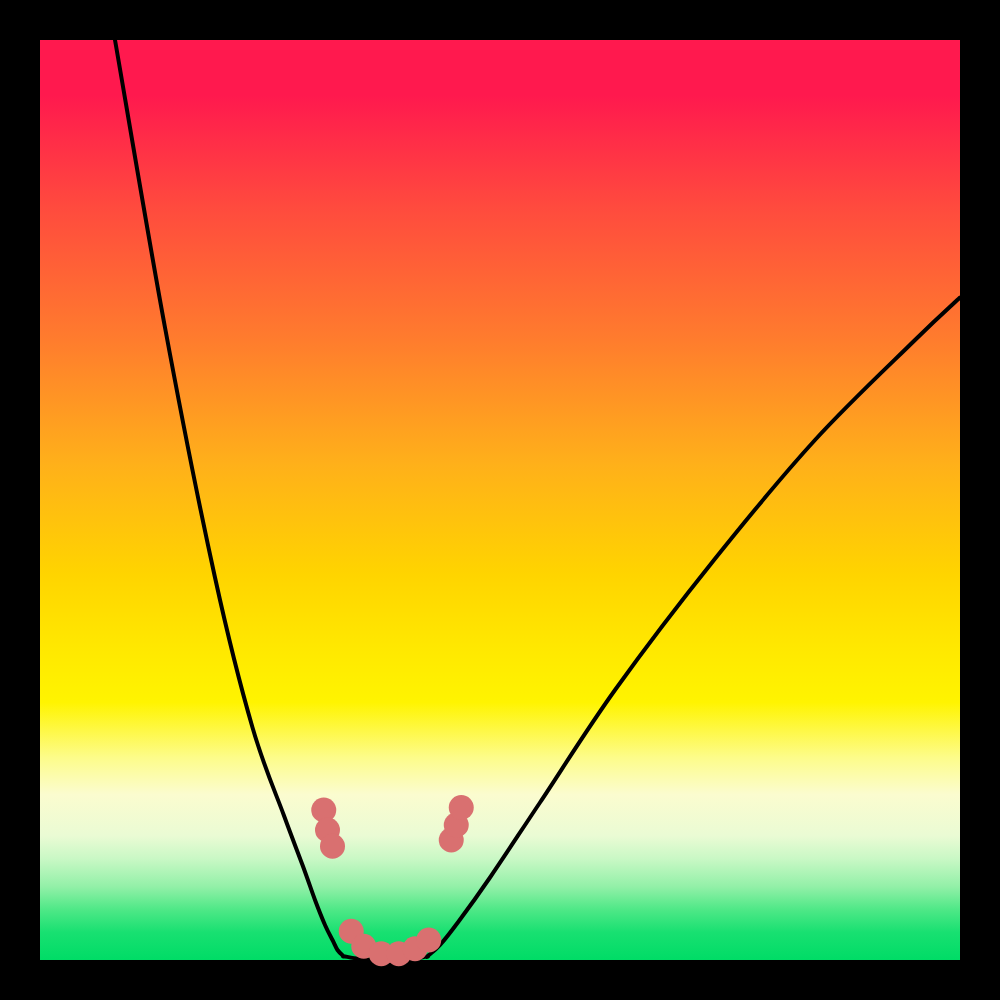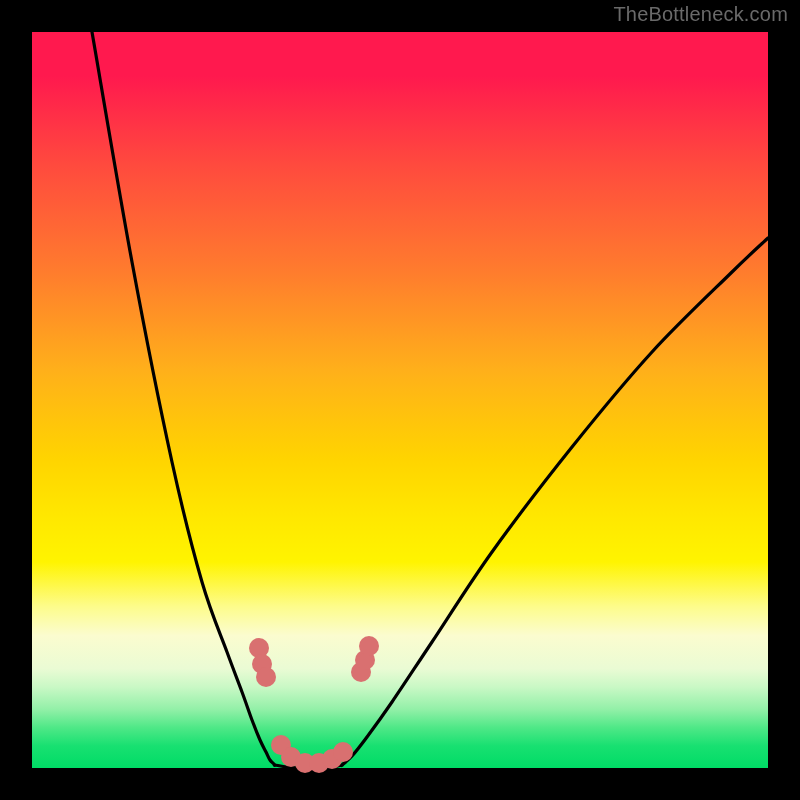--- a/index.html
+++ b/index.html
@@ -60,21 +60,20 @@
     top: 0;
     width: 736px;
     height: 736px;
     overflow: visible;
   }
 </style>
 </head>
 <body>
 
 <div class="frame">
-  <div class="watermark">TheBottleneck.com</div>
   <div class="plot">
     <svg class="curve" viewBox="0 0 736 736">
       <g>
         <path fill="none" stroke="#000" stroke-width="3.2" stroke-linecap="round" d="M 60 0 C 66.7 38.3 86.7 158.3 100 230 C 113.3 301.7 128.3 376.7 140 430 C 151.7 483.3 160.8 518.3 170 550 C 179.2 581.7 188.3 601.7 195 620 C 201.7 638.3 205.8 648.7 210 660 C 214.2 671.3 217.0 680.0 220 688 C 223.0 696.0 225.7 702.7 228 708 C 230.3 713.3 232.3 716.7 234 720 C 235.7 723.3 236.5 725.8 238 728 C 239.5 730.2 242.2 732.2 243 733 C 243.8 733.8 241.0 732.7 243 733 C 245.0 733.3 250.5 734.5 255 735 C 259.5 735.5 265.0 735.8 270 736 C 275.0 736.2 280.0 736.2 285 736 C 290.0 735.8 295.8 735.5 300 735 C 304.2 734.5 308.3 733.3 310 733 C 311.7 732.7 308.3 734.5 310 733 C 311.7 731.5 315.8 728.7 320 724 C 324.2 719.3 328.3 714.0 335 705 C 341.7 696.0 349.2 685.8 360 670 C 370.8 654.2 383.3 635.0 400 610 C 416.7 585.0 436.7 552.5 460 520 C 483.3 487.5 513.3 448.3 540 415 C 566.7 381.7 593.3 349.2 620 320 C 646.7 290.8 680.7 259.0 700 240 C 719.3 221.0 730.0 211.7 736 206"></path>
       </g>
       <g>
           <circle cx="227" cy="616" r="10" fill="#d97070"></circle>
           <circle cx="230" cy="632" r="10" fill="#d97070"></circle>
           <circle cx="234" cy="645" r="10" fill="#d97070"></circle>
           <circle cx="249" cy="713" r="10" fill="#d97070"></circle>

